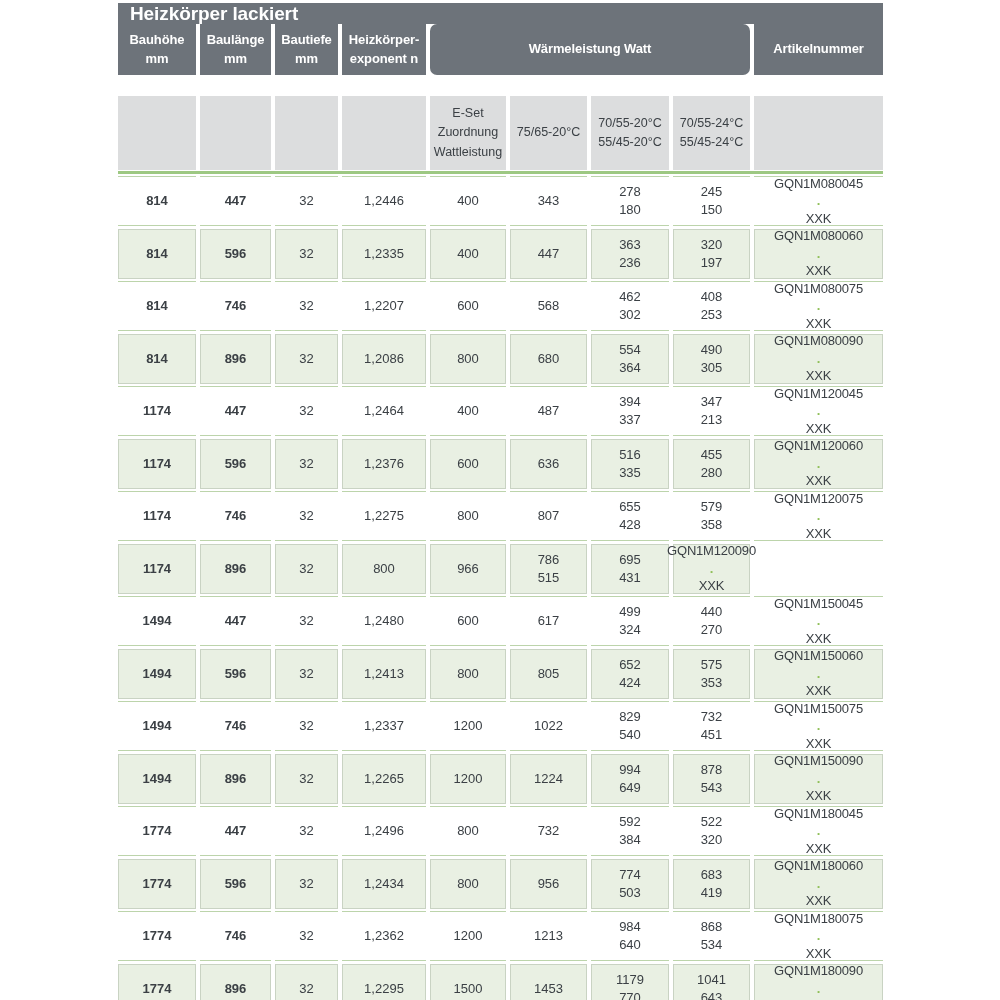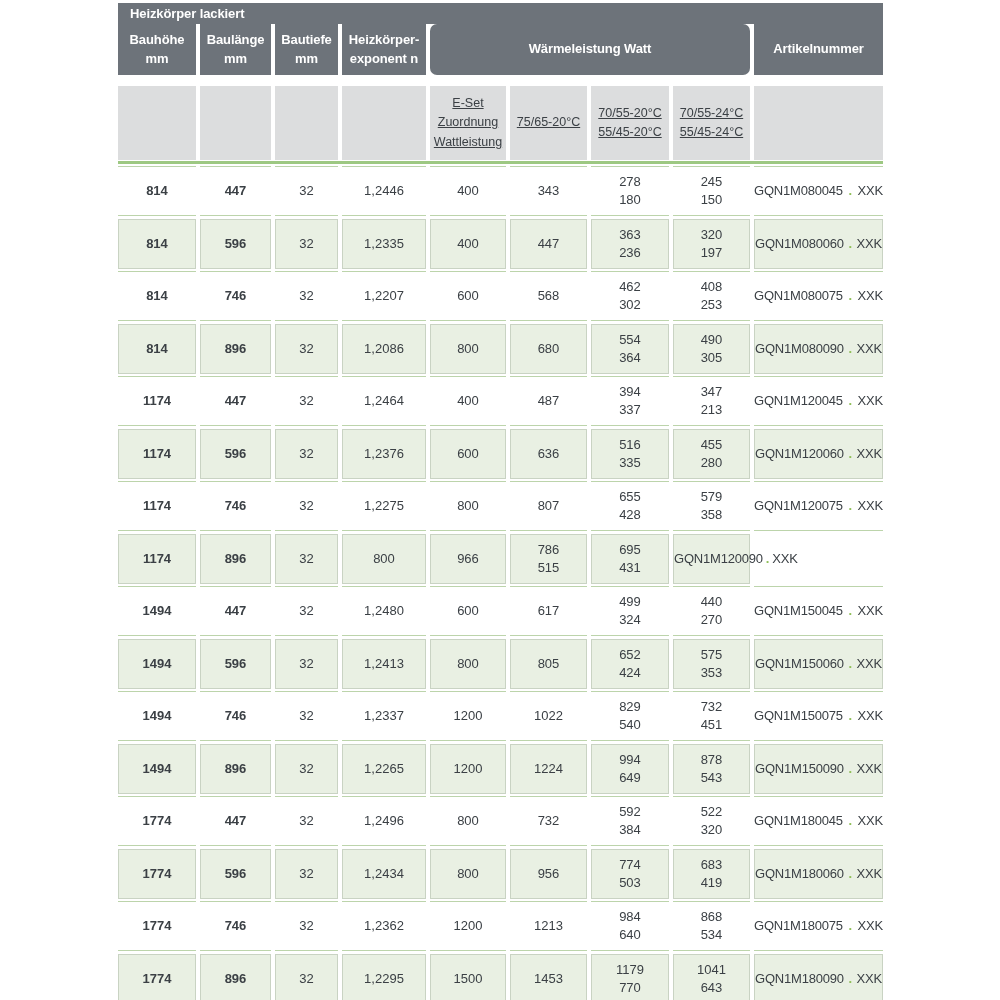--- a/index.html
+++ b/index.html
@@ -9,57 +9,57 @@
   }
   *{box-sizing:border-box;}
   html,body{margin:0;padding:0;}
   body{
     width:1000px;height:1000px;overflow:hidden;background:#ffffff;
     font-family:"Liberation Sans","DejaVu Sans",sans-serif;color:var(--text_dark);
   }
   .table-wrap{position:absolute;left:118px;top:3px;width:765px;}
   .titlebar{
     background:var(--header_bg);color:var(--header_text);
-    font-size:13px;font-weight:bold;height:21px;line-height:21px;
+    font-size:19px;font-weight:bold;height:21px;line-height:21px;
     padding-left:12px;letter-spacing:-0.1px;
   }
   .grid{
     display:grid;
     grid-template-columns:78px 71px 63px 84px 76px 77px 78px 77px 129px;
     column-gap:4px;
   }
   .header-row{}
   .hcell{
     background:var(--header_bg);color:var(--header_text);
     font-size:13px;font-weight:bold;height:51px;
     display:flex;align-items:center;justify-content:center;
     text-align:center;white-space:pre-line;line-height:1.45;letter-spacing:-0.1px;
   }
   .span4{grid-column:5 / span 4;border-radius:7px;}
-  .subheader-row{margin-top:11px;text-decoration:underline;}
+  .subheader-row{margin-top:21px;}
   .shcell{
     background:var(--subheader_bg);height:74px;
     display:flex;align-items:center;justify-content:center;
     text-align:center;font-size:12.5px;white-space:pre-line;line-height:1.55;
   }
   .sepline{height:3px;background:var(--separator_line);margin-top:1px;}
   .rows{margin-top:2px;display:flex;flex-direction:column;row-gap:2.5px;}
   .cell{
     height:50px;display:flex;flex-direction:column;
     align-items:center;justify-content:center;text-align:center;
     font-size:13px;line-height:1.35;
     border-top:1px solid var(--row_border);border-bottom:1px solid var(--row_border);
     background:#ffffff;
   }
   .row.alt .cell{
     background:var(--row_green_bg);
     border:1px solid var(--green_row_border);
   }
   .cell.b{font-weight:bold;}
-  .artikel{flex-direction:row;white-space:nowrap;letter-spacing:-0.2px;justify-content:space-between;}
+  .artikel{flex-direction:column;white-space:nowrap;letter-spacing:-0.2px;}
   .artikel .dot{color:var(--dot_green);font-weight:bold;margin:0 3px;}
 </style>
 </head>
 <body>
 
 <div class="table-wrap">
 
   <div class="titlebar">Heizkörper lackiert</div>
 
   <div class="grid header-row">

